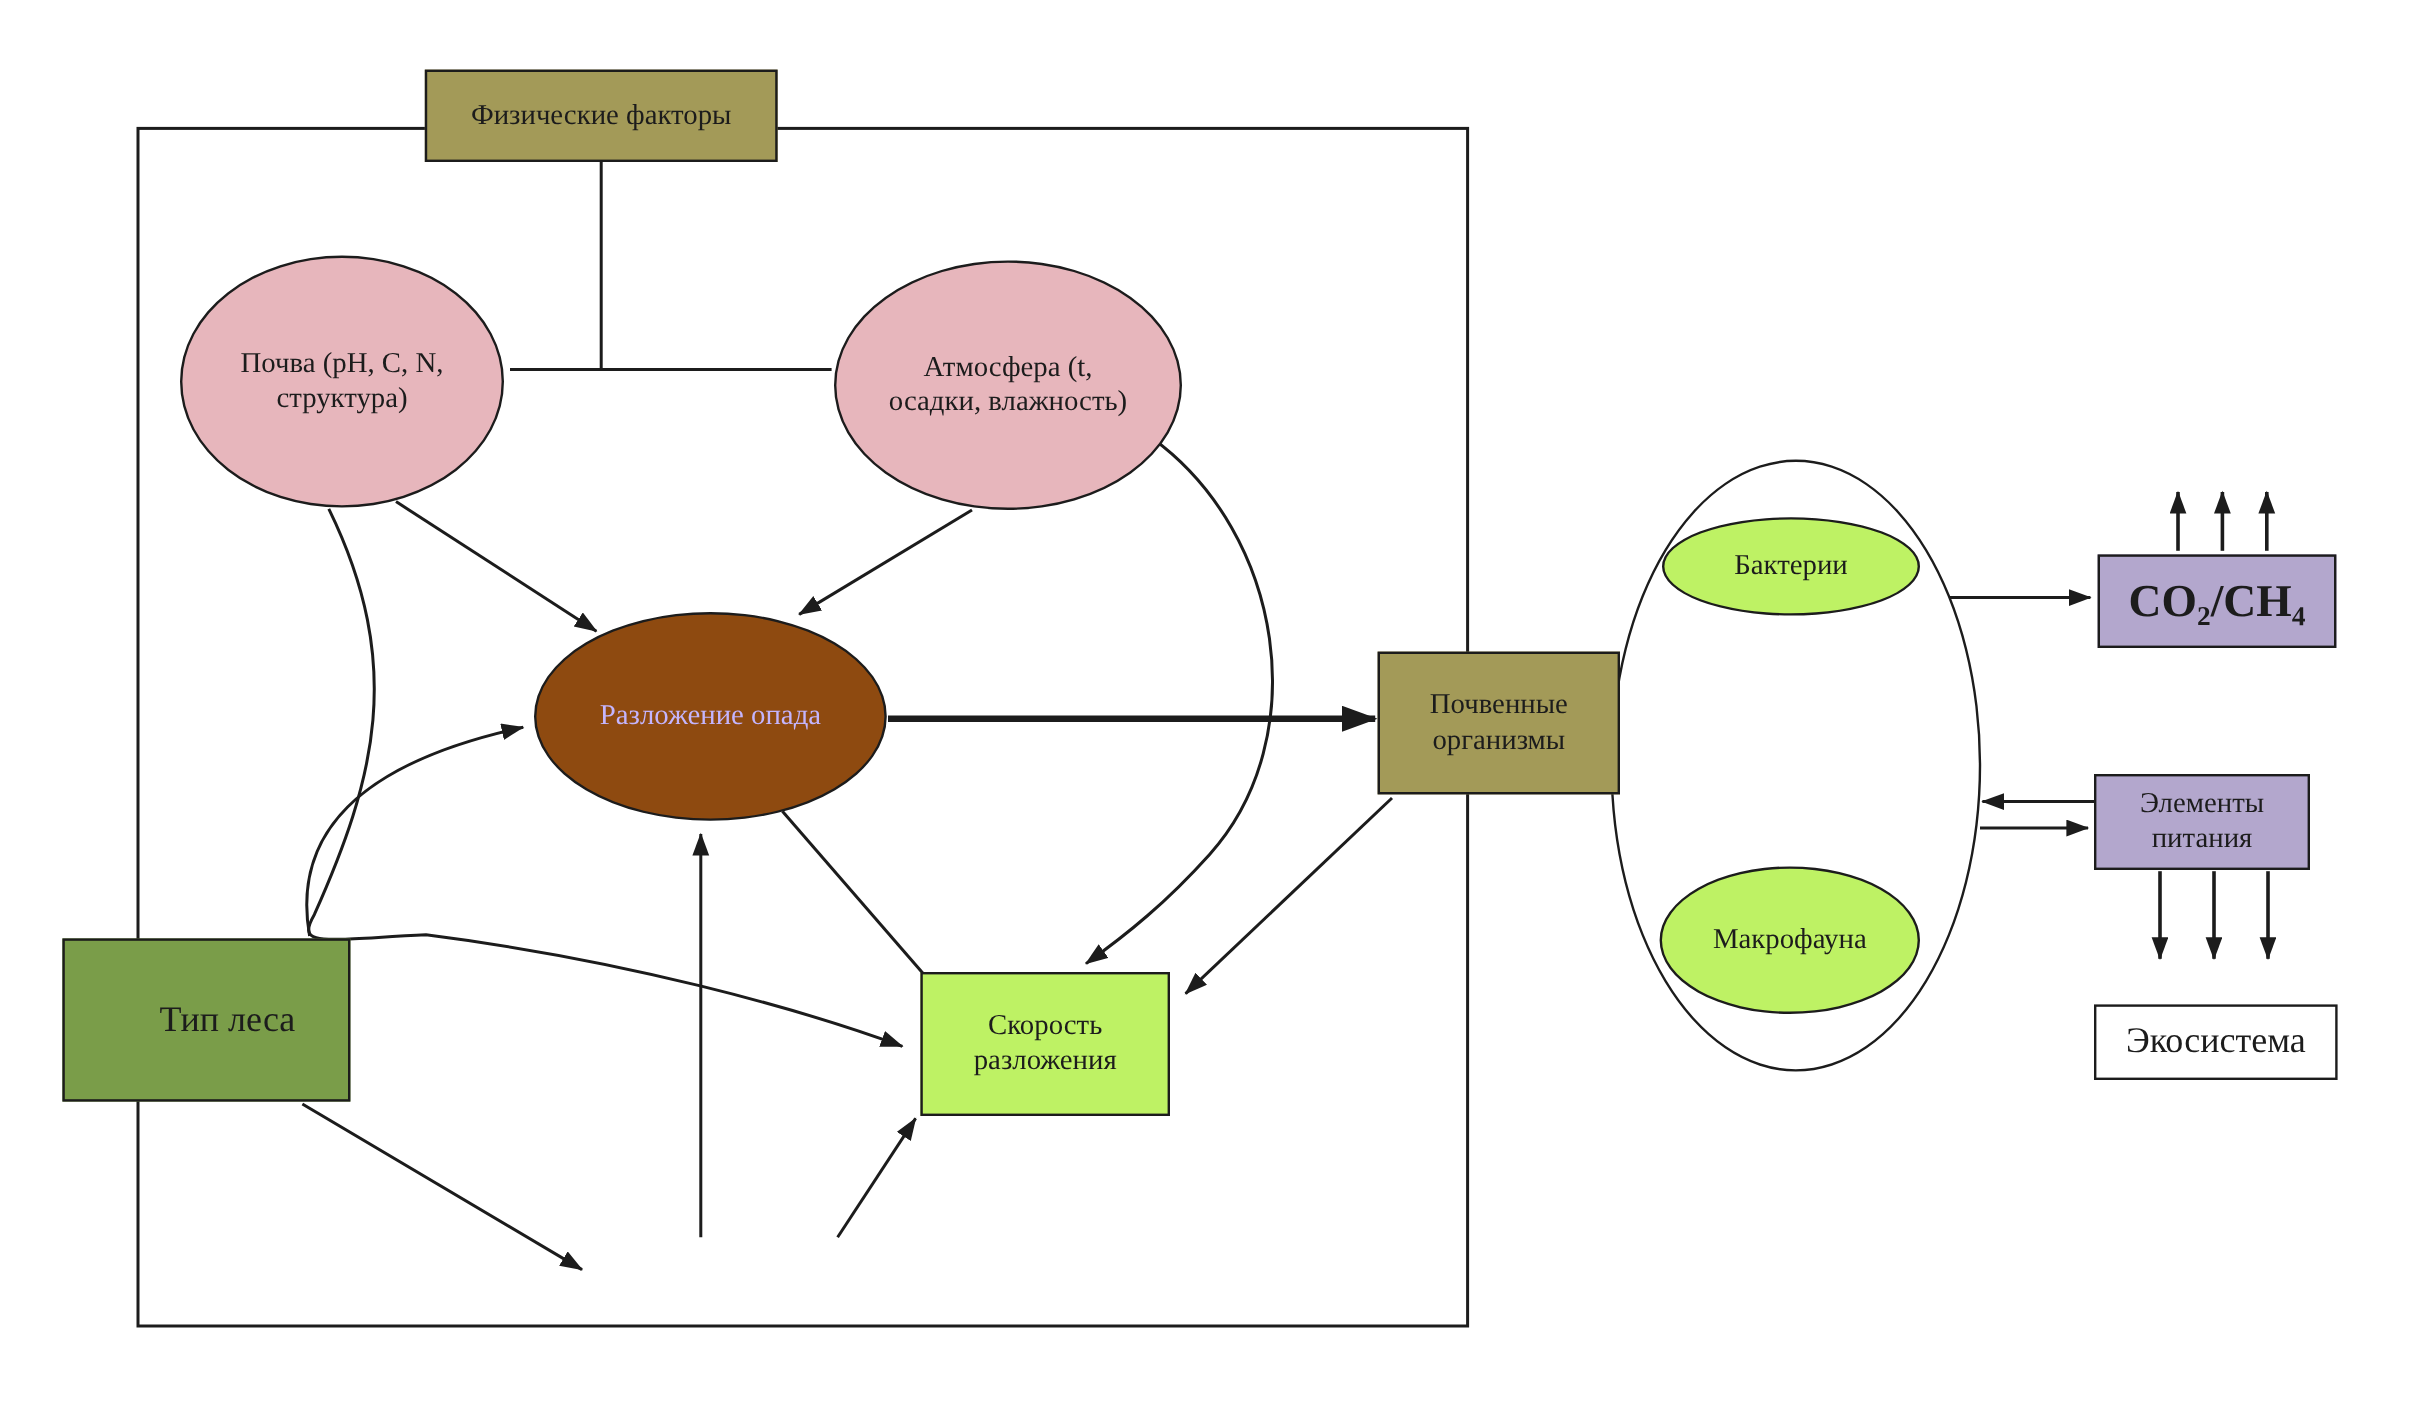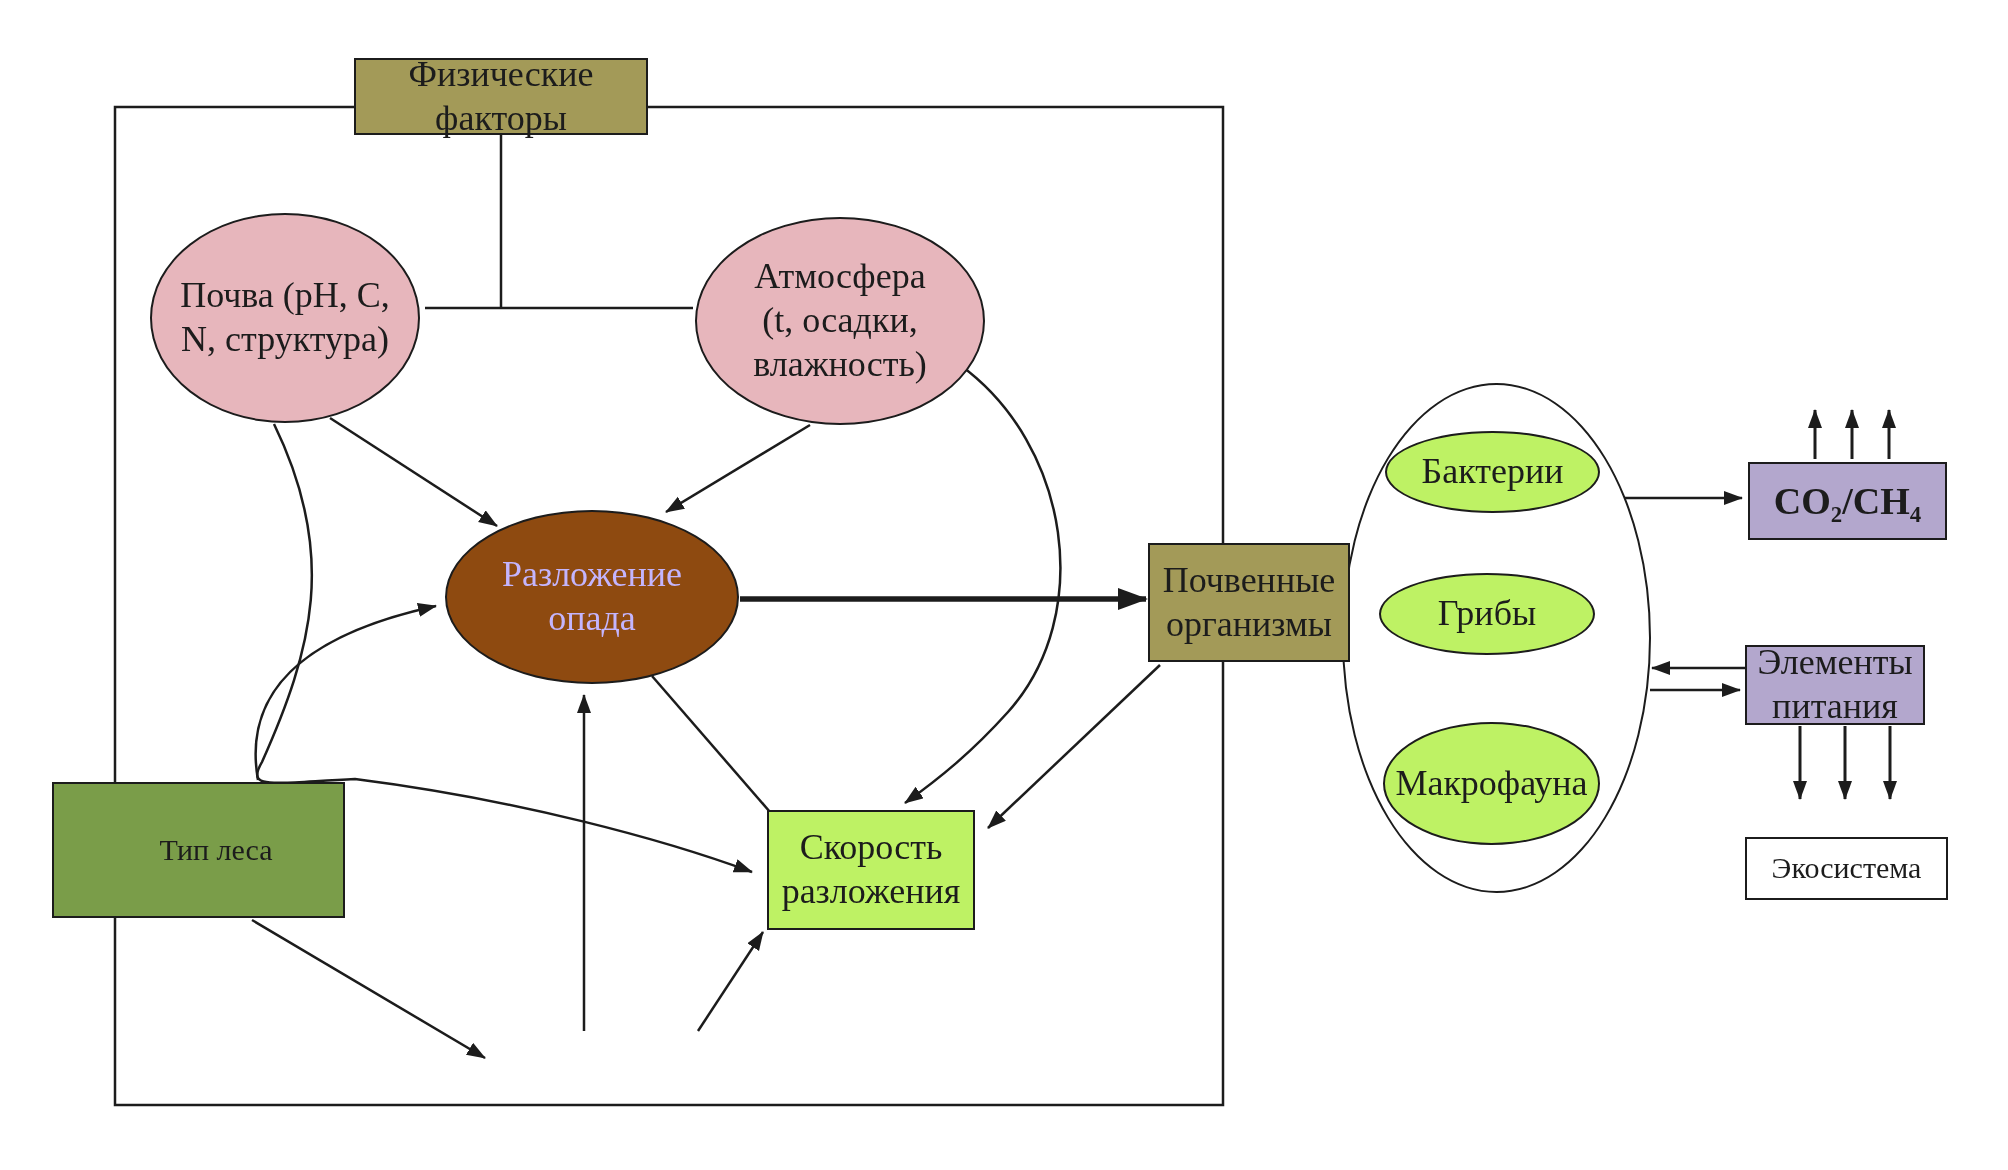--- a/index.html
+++ b/index.html
@@ -10,21 +10,21 @@
     font-family:"Liberation Serif","DejaVu Serif",serif;
     color:#1c1c1c;
     overflow:hidden;
   }
   .wires{position:absolute;left:0;top:0;z-index:1;}
   .node{
     position:absolute;
     display:flex;align-items:center;justify-content:center;
     text-align:center;
     box-sizing:border-box;
-    font-size:36px;line-height:1.22;
+    font-size:24px;line-height:1.22;
   }
   .rectnode{border:2.5px solid #1c1c1c;z-index:3;}
   .ellipsenode{border:2.5px solid #1c1c1c;border-radius:50%;z-index:3;}
   .olive{background:#a39a58;}
   .pink{background:#e7b6bc;}
   .brown{background:#8e4a10;color:#c4b5fd;}
   .green{background:#7a9d49;}
   .peach{background:#bef264;}
   .lightpeach{background:#f8dab8;}
   .purple{background:#b3a7cd;}
@@ -108,36 +108,33 @@
   </div>
 
   <div class="node ellipsenode brown" style="left:445px;top:510px;width:294px;height:174px;">
     <span class="inner" style="max-width:185px;">Разложение опада</span>
   </div>
 
   <div class="node rectnode olive" style="left:1148px;top:543px;width:202px;height:119px;">
     <span class="inner" style="max-width:175px;">Почвенные организмы</span>
   </div>
 
-  <div class="node rectnode green big" style="left:52px;top:782px;width:293px;height:136px;padding-left:35px;">
+  <div class="node rectnode green big" style="left:52px;top:782px;width:240px;height:136px;padding-left:35px;">
     <span class="inner">Тип леса</span>
   </div>
 
   <div class="node rectnode peach" style="left:767px;top:810px;width:208px;height:120px;">
     <span class="inner" style="max-width:180px;">Скорость разложения</span>
   </div>
 
 
   <div class="node ellipsenode peach" style="left:1385px;top:431px;width:215px;height:82px;">
     <span class="inner">Бактерии</span>
   </div>
 
-  <div class="node ellipsenode peach" style="left:1379px;top:573px;width:216px;height:82px;">
-    <span class="inner">Грибы</span>
-  </div>
 
   <div class="node ellipsenode peach" style="left:1383px;top:722px;width:217px;height:123px;">
     <span class="inner">Макрофауна</span>
   </div>
 
   <div class="node rectnode purple bold" style="left:1748px;top:462px;width:199px;height:78px;">
     <span class="inner">CO₂/CH₄</span>
   </div>
 
   <div class="node rectnode purple" style="left:1745px;top:645px;width:180px;height:80px;">

